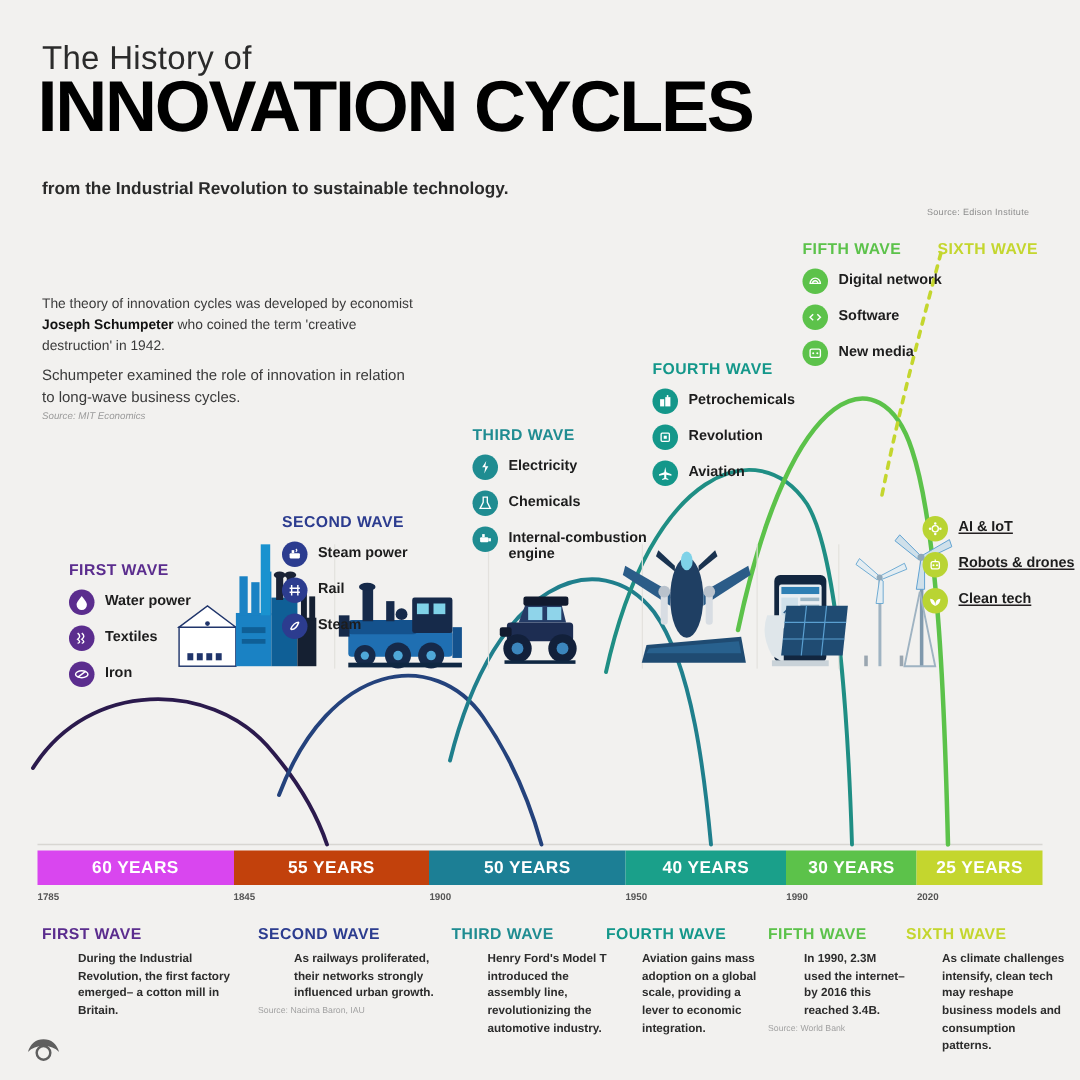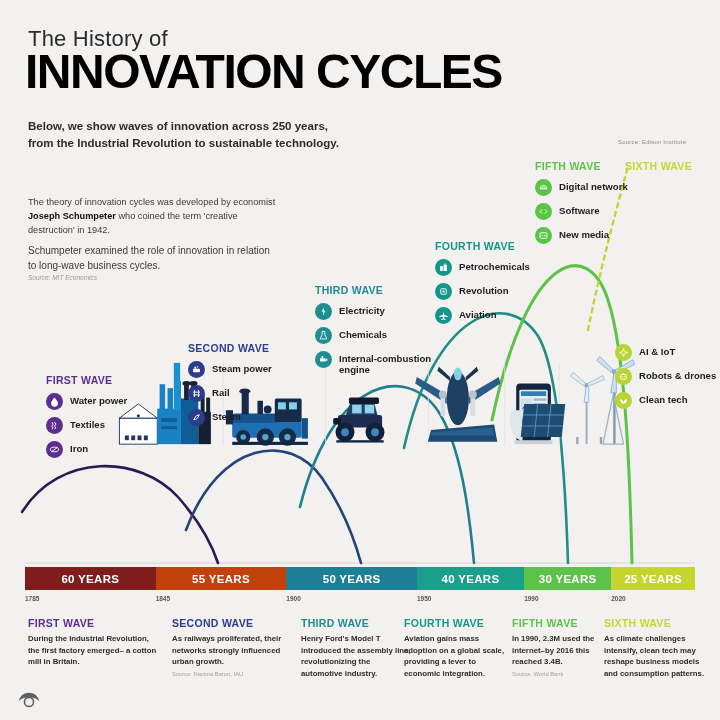--- a/index.html
+++ b/index.html
@@ -44,34 +44,33 @@
 
   
   .bar{position:absolute;left:25px;top:567px;width:670px;height:23px;display:flex;}
   .bar-seg{display:flex;align-items:center;justify-content:center;font-size:11.5px;font-weight:bold;letter-spacing:.3px;color:#fff;}
   .ticks{position:absolute;left:25px;top:595px;width:670px;height:12px;}
   .tick{position:absolute;font-size:6.5px;color:#555;font-weight:bold;}
 
   
   .foot{position:absolute;top:617px;}
   .foot-h{font-size:10.5px;font-weight:bold;letter-spacing:.3px;margin-bottom:4px;}
-  .foot-b{font-size:7.8px;font-weight:bold;line-height:1.5;color:#2c2c2c;}
+  .foot-b{font-size:7.8px;font-weight:bold;line-height:1.5;color:#2c2c2c;margin-left:24px;}
   .foot-s{font-size:5.8px;color:#a2a2a2;margin-top:3px;}
 
   .logo{position:absolute;left:16px;top:688px;width:26px;height:20px;}
 </style>
 </head>
 <body>
 
 <div class="page">
 
   <div class="hdr-sub">The History of</div>
   <div class="hdr-title">INNOVATION CYCLES</div>
   <div class="hdr-desc">
-    <div>Below, we show waves of innovation across 250 years,</div>
     <div>from the Industrial Revolution to sustainable technology.</div>
   </div>
   <div class="hdr-src">Source: Edison Institute</div>
 
   <div class="lw-p1">
     <span>The theory of innovation cycles was developed by economist </span><b>Joseph Schumpeter</b><span> who coined the term 'creative destruction' in 1942.</span>
   </div>
   <div class="lw-p2">Schumpeter examined the role of innovation in relation to long-wave business cycles.</div>
   <div class="lw-src">Source: MIT Economics</div>
 
@@ -367,21 +366,21 @@
           </svg>
       </span>
       <span class="wave-label">New media</span>
     </div>
   </div>
 
   <div class="wave-group" style="left:625px;top:160px;">
     <div class="wave-head" style="color: rgb(196, 214, 46);">SIXTH WAVE</div>
   </div>
 
-  <div class="wave-group" style="left:615px;top:344px;">
+  <div class="wave-group" style="left:615px;top:344px;text-decoration:underline;">
     <div class="wave-item">
       <span class="wave-dot" style="background: rgb(185, 212, 51);">
         <svg width="11" height="11" viewBox="0 0 16 16">
             <circle cx="8" cy="8" r="3" fill="none" stroke="#fff" stroke-width="1.3"></circle>
             <circle cx="8" cy="3" r="1.2" fill="#fff"></circle>
             <circle cx="13" cy="8" r="1.2" fill="#fff"></circle>
             <circle cx="3" cy="8" r="1.2" fill="#fff"></circle>
             <circle cx="8" cy="13" r="1.2" fill="#fff"></circle>
           </svg>
       </span>
@@ -402,21 +401,21 @@
       <span class="wave-dot" style="background: rgb(185, 212, 51);">
         <svg width="11" height="11" viewBox="0 0 16 16">
             <path d="M8 13 q-5 -2 -5 -7 q5 0 5 7 q0 -7 5 -7 q0 5 -5 7Z" fill="#fff"></path>
           </svg>
       </span>
       <span class="wave-label">Clean tech</span>
     </div>
   </div>
 
   <div class="bar">
-      <div class="bar-seg" style="background: #7f1d1d; color: rgb(255, 255, 255); width: 19.5%;">60 YEARS</div>
+      <div class="bar-seg" style="background: #d946ef; color: rgb(255, 255, 255); width: 19.5%;">60 YEARS</div>
       <div class="bar-seg" style="background: #c2410c; color: rgb(255, 255, 255); width: 19.5%;">55 YEARS</div>
       <div class="bar-seg" style="background: rgb(28, 127, 149); color: rgb(255, 255, 255); width: 19.5%;">50 YEARS</div>
       <div class="bar-seg" style="background: rgb(26, 160, 138); color: rgb(255, 255, 255); width: 16%;">40 YEARS</div>
       <div class="bar-seg" style="background: rgb(92, 194, 74); color: rgb(255, 255, 255); width: 13%; text-align: center;">30 YEARS</div>
       <div class="bar-seg" style="background: rgb(196, 214, 46); color: rgb(255, 255, 255); width: 12.5%;">25 YEARS</div>
     </div>
   <div class="ticks">
       <div class="tick" style="left: 0%;">1785</div>
       <div class="tick" style="left: 19.5%;">1845</div>
       <div class="tick" style="left: 39%;">1900</div>

